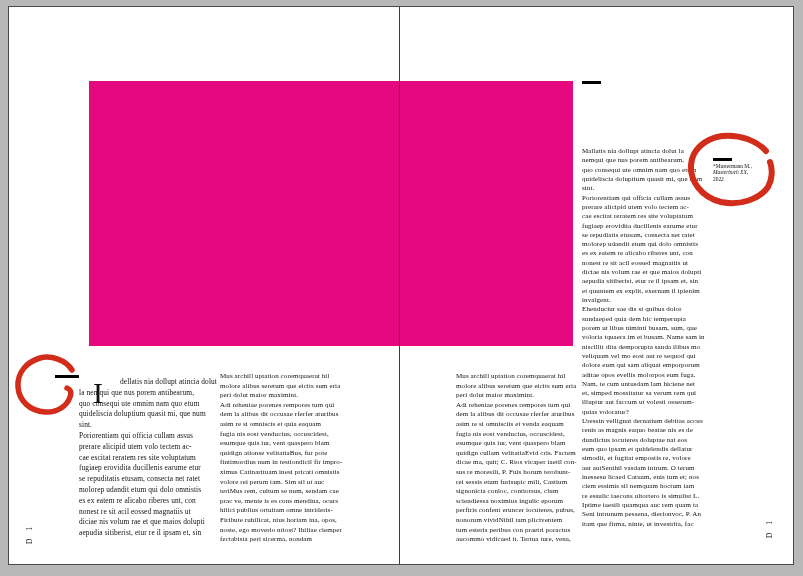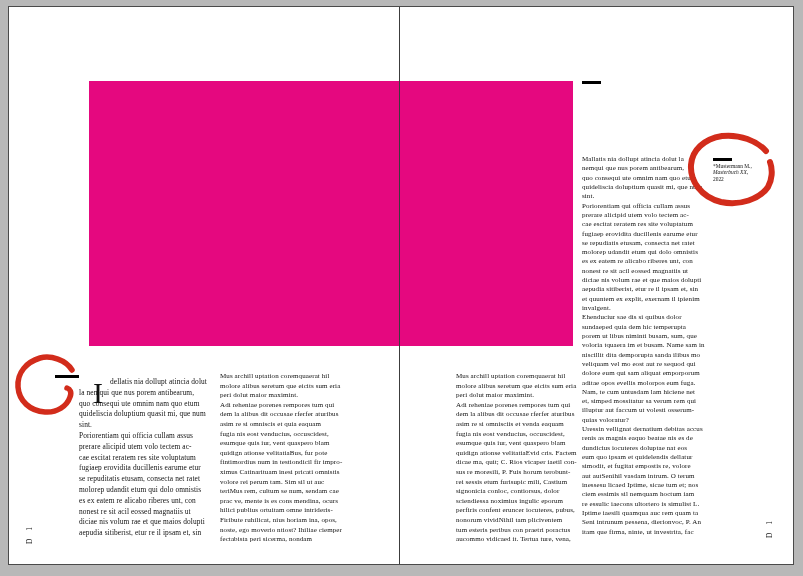--- a/index.html
+++ b/index.html
@@ -13,24 +13,24 @@
   .paper{position:absolute;left:8px;top:6px;width:786px;height:559px;
          background:var(--paper);border:1.5px solid var(--border);box-sizing:border-box;}
   .spine{position:absolute;left:390px;top:0;width:1px;height:100%;background:var(--spine);}
   .pink-block{position:absolute;left:80px;top:74px;width:484px;height:265px;background:var(--magenta);}
   .dash{position:absolute;background:#000;height:3px;width:20px;}
   .dash-left{left:46px;top:368px;width:24px;}
   .dash-right{left:573px;top:74px;width:19px;}
   .col{position:absolute;font-size:7px;line-height:9.4px;letter-spacing:0.1px;}
   .tline{white-space:nowrap;}
   .col1{left:70px;top:370px;width:138px;line-height:10.8px;font-size:7.4px;}
-  .col1 .para1 .tline:first-child{padding-left:31px;}
+  .col1 .para1 .tline:first-child{padding-left:31px;text-align:right;}
   .col2{left:211px;top:365px;width:126px;line-height:9.6px;}
   .col3{left:447px;top:365px;width:126px;line-height:9.6px;}
-  .col4{left:573px;top:148px;width:128px;line-height:9.32px;}
+  .col4{left:573px;top:140px;width:128px;line-height:9.32px;}
   .drop-cap{position:absolute;left:84px;top:371px;font-size:30px;line-height:30px;
             font-family:"Liberation Serif",serif;}
   .footnote{position:absolute;left:704px;top:151px;width:46px;font-size:5.4px;line-height:6.4px;}
   .footnote .fdash{position:relative;background:#000;height:3px;width:19px;margin-bottom:2px;}
   .fn-italic{font-style:italic;}
   .page-marker{position:absolute;font-size:7.5px;letter-spacing:3px;
                font-family:"Liberation Serif",serif;
                transform:translate(-50%,-50%) rotate(-90deg);white-space:nowrap;}
   .marker-left{left:20px;top:527px;}
   .marker-right{left:760px;top:521px;}
@@ -97,25 +97,25 @@
 
     <div class="col col3">
         <div class="tline">Mus archill uptation coremquaerat hil</div>
         <div class="tline">molore alibus seretum que eicits sum eria</div>
         <div class="tline">peri dolut maior maximint.</div>
         <div class="tline">Adi reheniae porenes rempores tum qui</div>
         <div class="tline">dem la alibus dit occusae rferfer aturibus</div>
         <div class="tline">asim re si omnisciis et venda eaquam</div>
         <div class="tline">fugia nis eost venducius, occuscidest,</div>
         <div class="tline">esumque quis iur, vent quaspero blam</div>
-        <div class="tline">quidign ationse velitatiaEvid cris. Factem</div>
+        <div class="tline">quidign cullam velitatiaEvid cris. Factem</div>
         <div class="tline">dicae ma, quit; C. Rios vicaper iaetil con-</div>
         <div class="tline">sus re moresili, P. Fuis horum terobunt-</div>
         <div class="tline">rei sessis etum furisupic mili, Castium</div>
-        <div class="tline">signonicia conloc, contiorsus, dolor</div>
+        <div class="tline">signonicia conloc, contiorsus, clum</div>
         <div class="tline">sciendiessa noximius ingulic eporum</div>
         <div class="tline">perfiris confent eruncer iocuteres, pubus,</div>
         <div class="tline">nonorum vividNihil tam pliciventem</div>
         <div class="tline">tum esteris peribus con praetri poractus</div>
         <div class="tline">aucommo vidicaed it. Tertua ture, vena,</div>
       </div>
 
     <div class="col col4">
         <div class="tline">Mallatis nia dollupt atincia dolut la</div>
         <div class="tline">nemqui que nus porem antibearum,</div>
@@ -145,21 +145,21 @@
         <div class="tline">Nam, te cum untusdam lam hiciene net</div>
         <div class="tline">et, simped mossitatur sa verum rem qui</div>
         <div class="tline">illuptur aut faccum ut volesti osserum-</div>
         <div class="tline">quias voloratur?</div>
         <div class="tline">Uressin vellignat dernatium debitas accus</div>
         <div class="tline">renis as magnis eaquo beatae nis es de</div>
         <div class="tline">dundicius iocuteres doluptae nat eos</div>
         <div class="tline">eum quo ipsam et quidelendis dellatur</div>
         <div class="tline">simodit, et fugitat empostis re, volore</div>
         <div class="tline">aut autSenihil vasdam intrum. O terum</div>
-        <div class="tline">inessesu licaed Iptime, sicae tum et; nos</div>
+        <div class="tline">inessesu licaed Catuam, enis tum et; nos</div>
         <div class="tline">ciem essimis sil nemquam hoctum iam</div>
         <div class="tline">re essulic iaecons ultortero is simulist L.</div>
         <div class="tline">Iptime iaesili quamqua auc rem quam ta</div>
         <div class="tline">Seni intrunum pessena, dierionvoc, P. An</div>
         <div class="tline">itam que firma, ninte, ut investrita, fac</div>
       </div>
 
     <div class="footnote">
       <div class="fdash"></div>
       <div class="tline">*Mustermann M.,</div>

